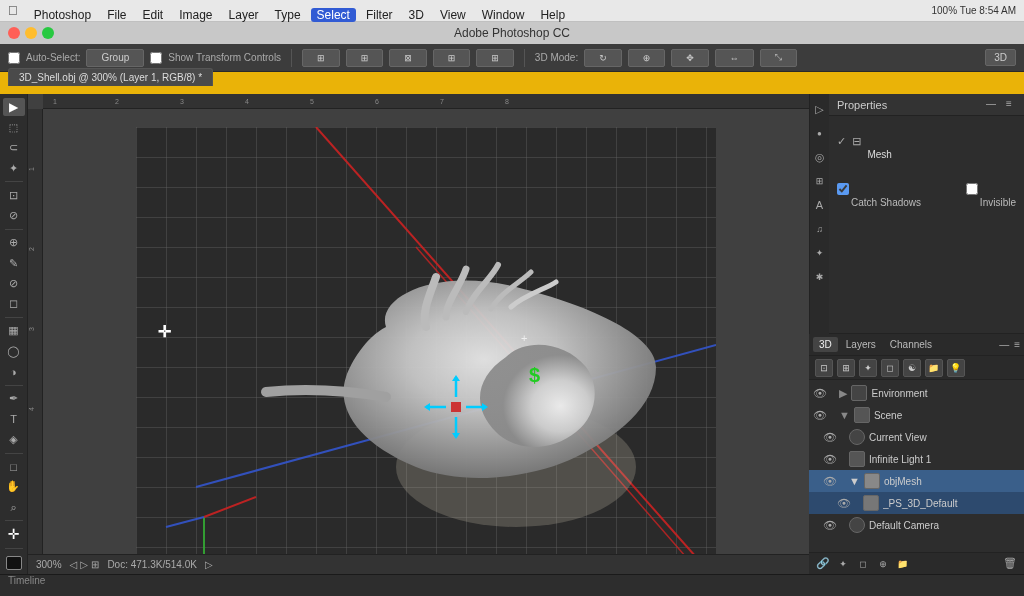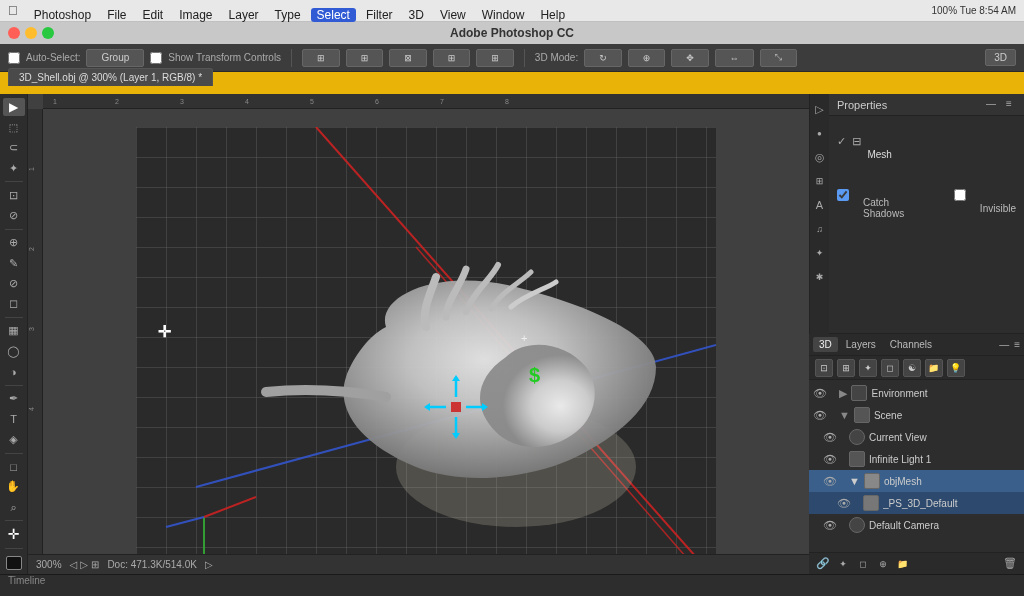--- a/index.html
+++ b/index.html
@@ -14,21 +14,21 @@
     .apple-logo { font-size: 13px; color: #333; margin-right: 6px; }
     .menu-item { font-size: 12px; color: #222; padding: 0 6px; cursor: default; font-weight: 500; margin-top: 8px; }
     .menu-item.active { background: #315bd4; color: white; border-radius: 3px; }
     .menu-spacer { flex: 1; }
     .sys-icons { display: flex; align-items: center; gap: 6px; font-size: 10px; color: #333; }
 
     
     #title-bar {
       width: 100%; height: 22px; background: #c8c8c8;
       display: flex; align-items: center; justify-content: center;
-      font-size: 12px; color: #333; font-weight: 700;
+      font-size: 12px; color: #333; font-weight: 400;
       position: relative;
       text-align: center;
     }
     .traffic-lights { position: absolute; left: 8px; display: flex; gap: 5px; }
     .tl { width: 12px; height: 12px; border-radius: 50%; }
     .tl-close { background: #ff5f57; }
     .tl-min { background: #ffbd2e; }
     .tl-max { background: #28c941; }
 
     
@@ -111,21 +111,21 @@
     }
     .panel-header {
       height: 22px; background: #333; display: flex; align-items: center;
       padding: 0 8px; justify-content: space-between;
       border-bottom: 1px solid #222;
     }
     .panel-title { font-size: 11px; color: #ccc; font-weight: 500; }
     .panel-icons { display: flex; gap: 4px; }
     .panel-icon { width: 14px; height: 14px; color: #aaa; font-size: 10px; text-align: center; cursor: pointer; }
     .prop-row {
-      display: flex; align-items: center; padding: 4px 8px; gap: 14px;
+      display: flex; align-items: center; padding: 4px 8px; gap: 2px;
     }
     .prop-label { font-size: 10px; color: #bbb; margin-top: 27px; }
     .prop-checkbox { width: 12px; height: 12px; accent-color: #5a9af2; }
     .rt-btn { width: 20px; height: 22px; display: flex; align-items: center; justify-content: center; color: #aaa; font-size: 11px; cursor: pointer; }
 
     
     #layers-panel { flex: 1; display: flex; flex-direction: column; overflow: hidden; }
     .layers-tabs { height: 22px; background: #2a2a2a; display: flex; align-items: center; padding: 0 4px; gap: 2px; border-bottom: 1px solid #222; }
     .layer-tab { font-size: 10px; color: #bbb; padding: 2px 6px; cursor: pointer; border-radius: 2px; }
     .layer-tab.active { background: #444; color: #eee; }

